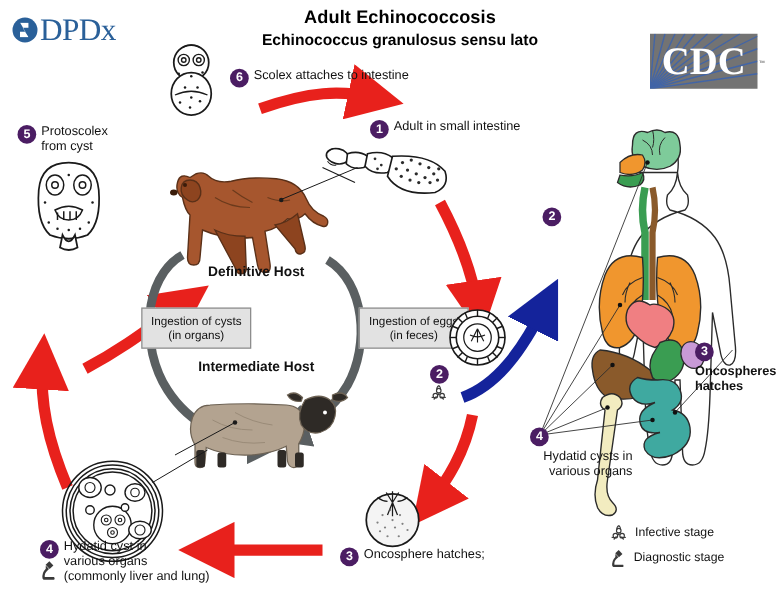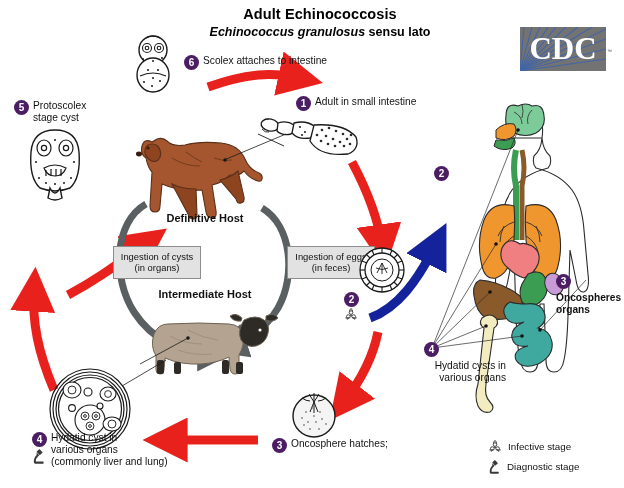--- a/index.html
+++ b/index.html
@@ -23,21 +23,21 @@
   #dpdx-mark:after{
     content:"";position:absolute;left:6px;top:4px;width:7px;height:12px;
     background:#ffffff;
     clip-path:polygon(100% 0,100% 35%,30% 35%,100% 100%,0 100%,0 62%,62% 62%,0 0);
   }
   #dpdx-text{font-family:"Liberation Serif", serif;font-size:25px;color:#2a6099;letter-spacing:-.5px;line-height:1;}
 
   #title-block{left:190px;top:5px;width:260px;text-align:center;}
   #title-main{font-size:14.5px;font-weight:bold;color:#000;letter-spacing:.1px;line-height:1.25;}
   #title-sub{font-size:12.5px;color:#000;line-height:1.3;margin-top:1px;}
-  #title-sub .sp{font-style:italic;font-weight:bold;}
+  #title-sub .sp{font-weight:bold;}
   #title-sub .sl{font-style:normal;font-weight:bold;}
 
   #cdc-logo{right:18px;top:6px;width:86px;height:44px;background:#737373;overflow:hidden;margin-top:21px;}
   #cdc-logo .rays{position:absolute;inset:0;}
   #cdc-logo .cdc-text{
     position:absolute;inset:0;display:flex;align-items:center;justify-content:center;
     font-family:"Liberation Serif", serif;font-weight:bold;font-size:31px;color:#ffffff;letter-spacing:0px;
   }
   #cdc-tm{position:absolute;right:12px;top:48px;font-size:5px;color:#444;}
 
@@ -59,31 +59,35 @@
     background:#e2e2e2;border:1px solid #8d8d8d;
     font-size:9.4px;color:#111;text-align:center;line-height:1.2;
     padding:4px 5px;
     margin-left:41px;
   }
 
   
   .hostcap{font-size:11px;font-weight:bold;color:#111;text-align:center;}
 
   
-  #legend{right:16px;bottom:8px;width:120px;}
+  #legend{right:16px;bottom:28px;width:120px;}
   #legend .row{display:flex;align-items:center;gap:6px;margin-bottom:6px;}
   #legend .row span.t{font-size:9.8px;color:#111;}
 
   svg{display:block;overflow:visible;}
 </style>
 </head>
 <body>
 
 <div id="page">
 
+  <div class="abs" id="dpdx-logo">
+    <span id="dpdx-mark"></span>
+    <span id="dpdx-text">DPDx</span>
+  </div>
 
   <div class="abs" id="title-block">
     <div id="title-main">Adult Echinococcosis</div>
     <div id="title-sub"><span class="sp">Echinococcus granulosus</span><span class="sl"> sensu lato</span></div>
   </div>
 
   <div class="abs" id="cdc-logo">
     <svg class="rays" width="86" height="44" viewBox="0 0 86 44">
       <g stroke="#3a63b0" stroke-width="1.1" fill="none" opacity=".85">
         <line x1="0" y1="44" x2="4" y2="0"></line>
@@ -254,21 +258,21 @@
   </div>
   <div class="abs greybox" style="left:246px;top:246px;width:76px;">
     <div>Ingestion of eggs</div>
     <div>(in feces)</div>
   </div>
 
   <div class="abs step" style="left:14px;top:100px;width:120px;">
     <span class="num">5</span>
     <span class="lbl">
       <span>Protoscolex</span><br>
-      <span>stage cyst</span>
+      <span>from cyst</span>
     </span>
   </div>
   <svg class="abs" style="left:26px;top:126px;" width="58" height="76" viewBox="0 0 58 76">
     <g fill="#ffffff" stroke="#1a1a1a" stroke-width="1.4">
       <path d="M29,4 q22,0 24,22 q2,26 -9,36 q-15,6 -30,0 q-11,-10 -9,-36 q2,-22 24,-22 z"></path>
       <path d="M24,62 q5,10 10,0 l2,10 q-7,4 -14,0 z"></path>
     </g>
     <g fill="none" stroke="#1a1a1a" stroke-width="1.2">
       <ellipse cx="18" cy="22" rx="7" ry="8"></ellipse>
         <ellipse cx="40" cy="22" rx="7" ry="8"></ellipse>
@@ -467,21 +471,21 @@
 
     <line x1="104" y1="234" x2="150" y2="184" stroke="#2b2b2b" stroke-width=".7"></line>
     <circle cx="104" cy="234" r="1.8" fill="#111"></circle>
   </svg>
 
   <div class="abs step" style="left:556px;top:274px;width:70px;">
     <span class="num">3</span>
   </div>
   <div class="abs lbl" style="left:556px;top:292px;width:68px;font-weight:bold;">
     <span>Oncospheres</span><br>
-    <span>organs</span>
+    <span>hatches</span>
   </div>
 
   <div class="abs step" style="left:424px;top:342px;width:20px;">
     <span class="num">4</span>
   </div>
   <div class="abs lbl" style="left:396px;top:360px;width:94px;text-align:right;margin-left:16px;">
     <span>Hydatid cysts in</span><br>
     <span>various organs</span>
   </div>
 

